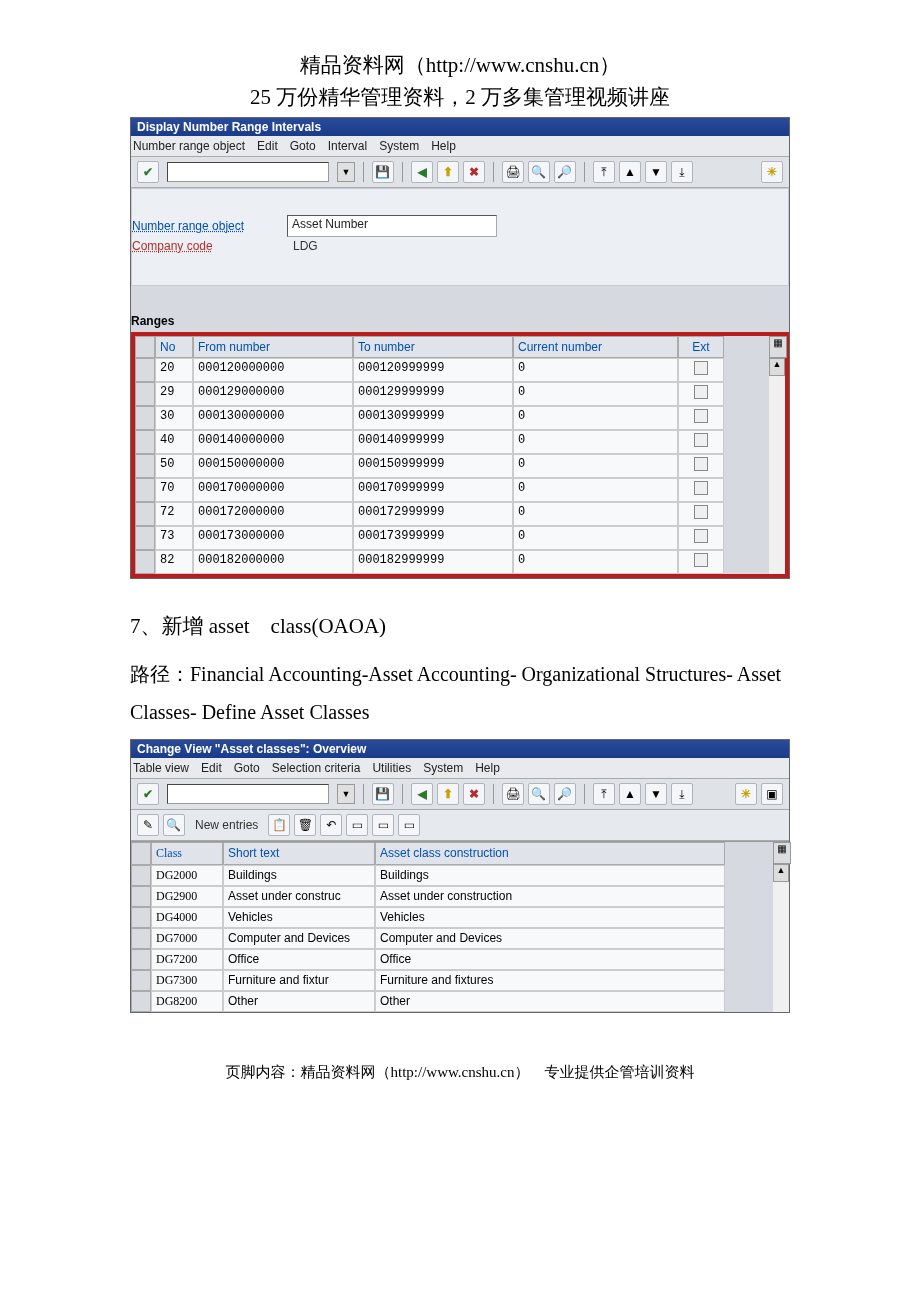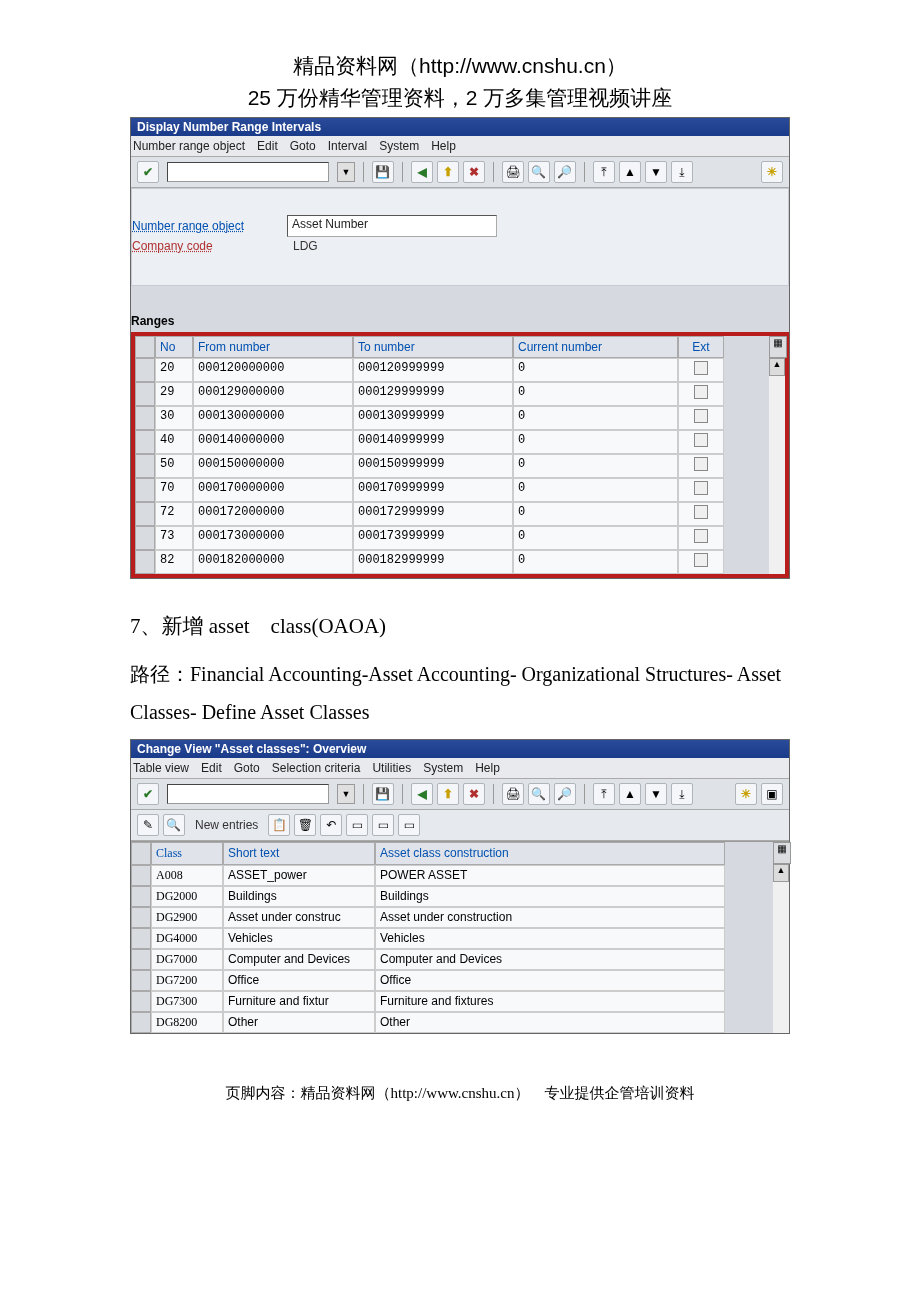--- a/index.html
+++ b/index.html
@@ -7,21 +7,21 @@
     font-family: "Microsoft YaHei", Arial, sans-serif;
     background: #fff;
     width: 920px;
   }
   .page {
     padding: 50px 130px 20px 130px;
   }
   .header-cn {
     text-align: center;
     font-size: 21px;
-    font-family: Liberation Sans, sans-serif;
+    font-family: Liberation Serif, serif;
     line-height: 1.5;
   }
 
   
   .sap-window {
     border: 1px solid #666;
     background: #d6dae0;
     font-family: Tahoma, Arial, sans-serif;
     font-size: 12px;
     margin-top: 4px;
@@ -438,26 +438,20 @@
       <div class="grid2-inner">
         <div class="grid2-head">
           <div class="rowhandle2"></div>
           <div class="cell2 c2-class">Class</div>
           <div class="cell2 c2-short">Short text</div>
           <div class="cell2 c2-desc">Asset class construction</div>
         </div>
         <div id="grid2-rows">
             <div class="grid2-row">
               <div class="rowhandle2"></div>
-              <div class="cell2 c2-class">A008</div>
-              <div class="cell2 c2-short">ASSET_power</div>
-              <div class="cell2 c2-desc">POWER ASSET</div>
-            </div>
-            <div class="grid2-row">
-              <div class="rowhandle2"></div>
               <div class="cell2 c2-class">DG2000</div>
               <div class="cell2 c2-short">Buildings</div>
               <div class="cell2 c2-desc">Buildings</div>
             </div>
             <div class="grid2-row">
               <div class="rowhandle2"></div>
               <div class="cell2 c2-class">DG2900</div>
               <div class="cell2 c2-short">Asset under construc</div>
               <div class="cell2 c2-desc">Asset under construction</div>
             </div>

